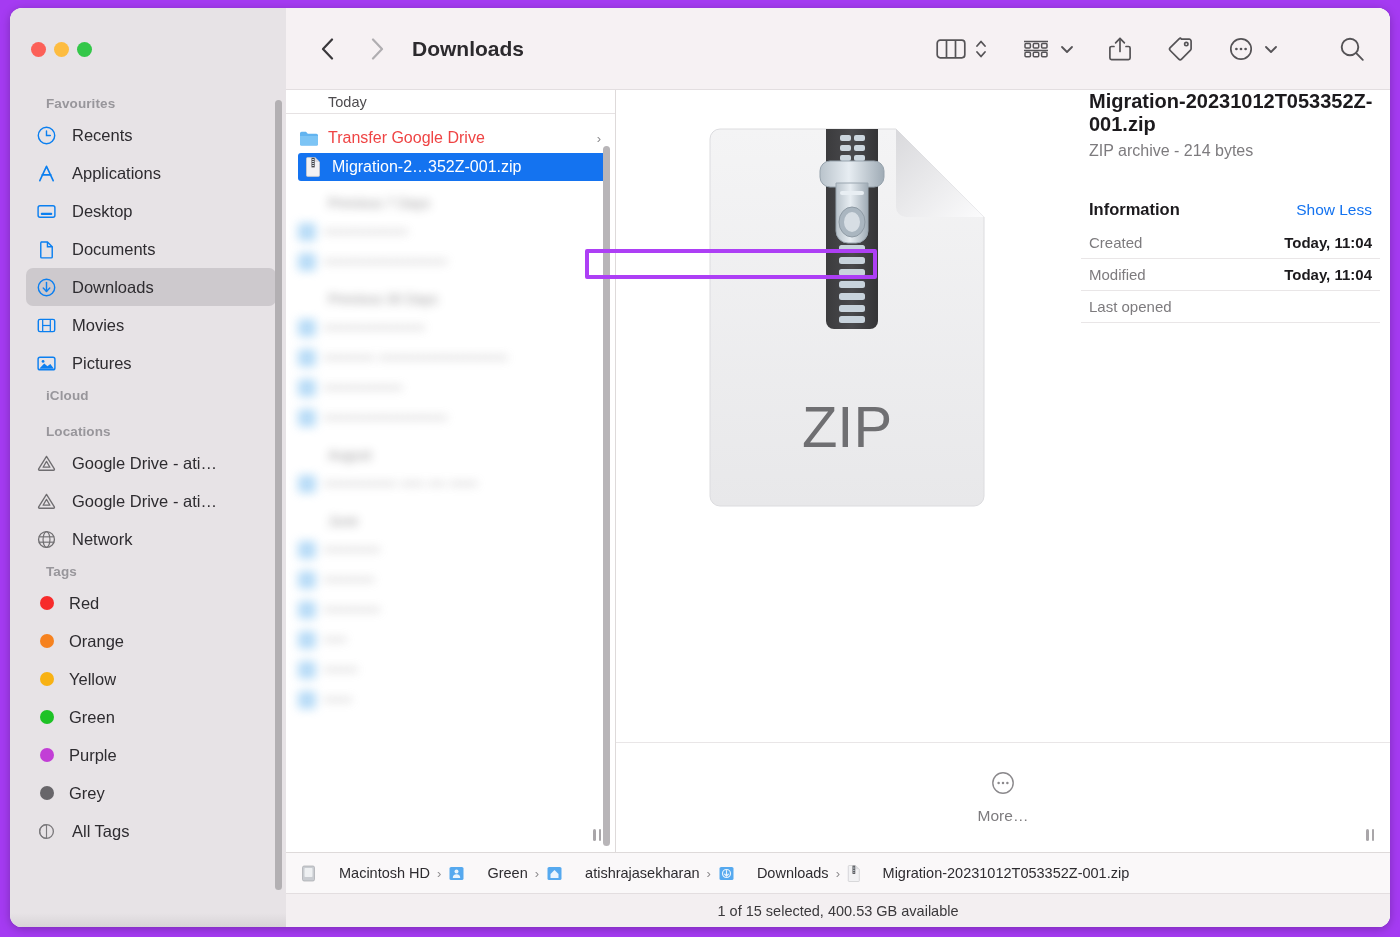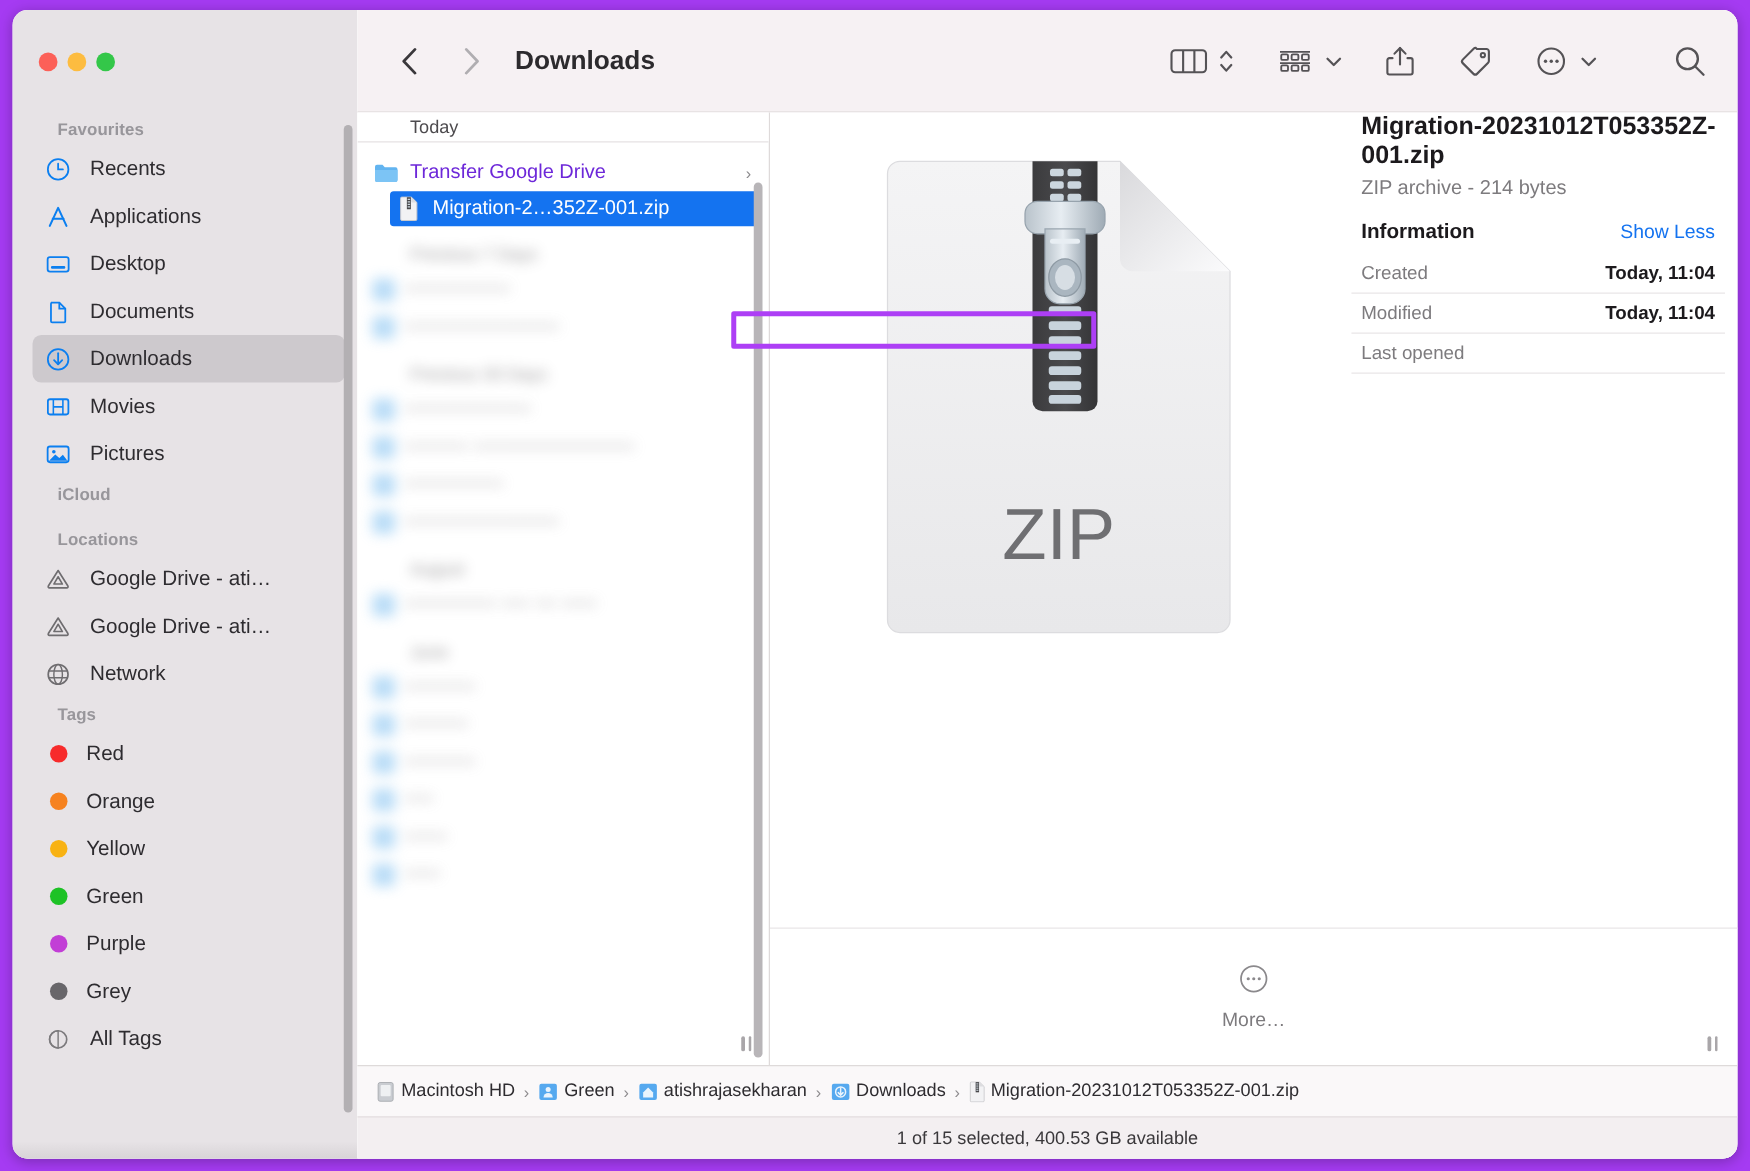--- a/index.html
+++ b/index.html
@@ -103,24 +103,24 @@
   .col-header {
     height: 24px; display: flex; align-items: center;
     padding-left: 42px; border-bottom: 1px solid #e6e2e3;
     font-size: 14.5px; color: #4d4b4e; font-weight: 500;
     background: #fff;
   }
   .frow {
     display: flex; align-items: center; height: 30px;
     padding-left: 12px; gap: 8px; position: relative;
   }
-  .frow .fname { font-size: 16px; color: #6d28d9; white-space: nowrap; }
+  .frow .fname { font-size: 16px; color: #ef4444; white-space: nowrap; }
   .frow .chev { position: absolute; right: 14px; color: #8b8a8d; font-size: 13px; }
   .frow.selected {
-    background: #1473f0; margin: 0 8px 0 26px; padding-left: 4px;
+    background: #1473f0; margin: 0 8px 0 12px; padding-left: 4px;
     border-radius: 3px; height: 28px;
   }
   .frow.selected .fname { color: #fff; }
   .sel-outline {
     position: absolute; left: 299px; top: 159px;
     width: 292px; height: 30px;
     border: 4px solid #ad3ff5; border-radius: 2px;
     pointer-events: none; z-index: 6;
   }
   .blurred { filter: blur(5px); opacity: .62; }
@@ -138,20 +138,21 @@
 
   #info { padding: 0 10px 0 10px; position: relative; }
   #fname-big {
     font-size: 20px; font-weight: 700; color: #1c1a1d;
     padding-left: 8px;
   }
   #fmeta { font-size: 16px; color: #7d7b7e; padding: 6px 0 16px 8px; }
   .info-head {
     display: flex; align-items: baseline; justify-content: space-between;
     padding: 0 8px 8px 8px;
+    margin-top: 24px;
   }
   .info-head .h { font-size: 16.5px; font-weight: 700; color: #1c1a1d; }
   .info-head .a { font-size: 15.5px; color: #1473f0; }
   .info-row {
     display: flex; justify-content: space-between;
     padding: 7px 8px 7px 8px;
     border-bottom: 1px solid #e9e6e7;
     font-size: 15px;
   }
   .info-row .k { color: #7d7b7e; }
@@ -172,21 +173,21 @@
   .resize-grip i { width: 2.5px; height: 12px; background: #a9a6a9; border-radius: 2px; display:block; }
 
   
   #pathbar {
     height: 41px; flex: 0 0 41px;
     background: #faf8f9;
     border-top: 1px solid #dedada;
     display: flex; align-items: center; gap: 6px;
     padding-left: 14px;
   }
-  .crumb { display: flex; align-items: center; gap: 4px; }
+  .crumb { display: flex; align-items: center; gap: 22px; }
   .crumb .t { font-size: 14.5px; color: #2e2c30; white-space: nowrap; }
   .crumb-sep { color: #8e8c8f; font-size: 13px; margin: 0 1px; }
   #statusbar {
     height: 34px; flex: 0 0 34px;
     background: #f3eff1;
     border-top: 1px solid #e3dee0;
     display: flex; align-items: center; justify-content: center;
     font-size: 14.5px; color: #3a383b;
   }
 </style>

